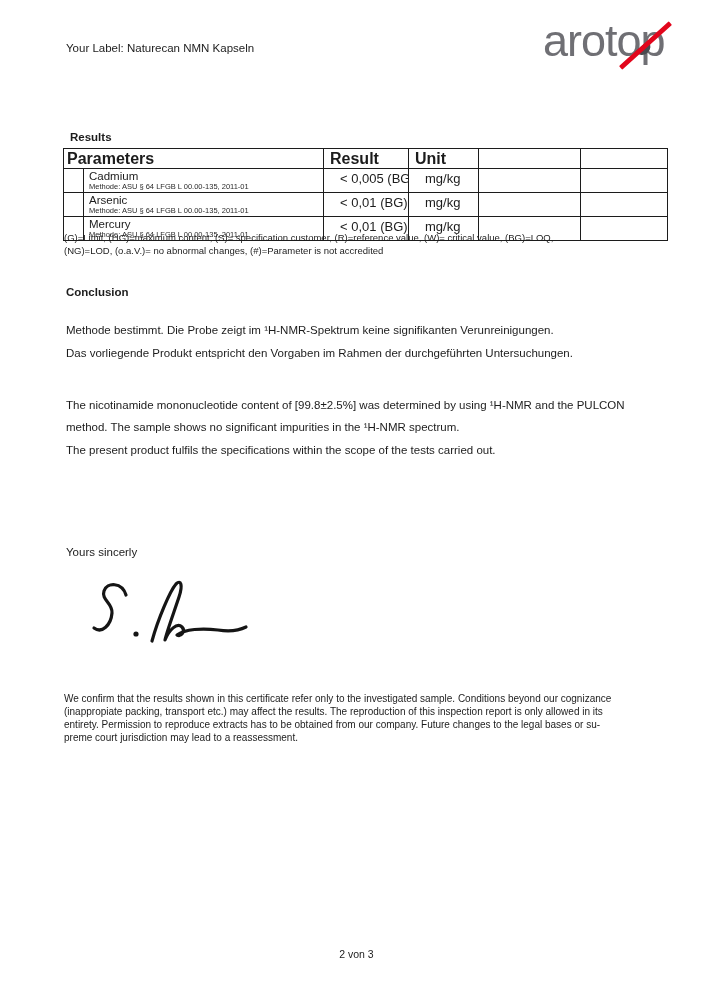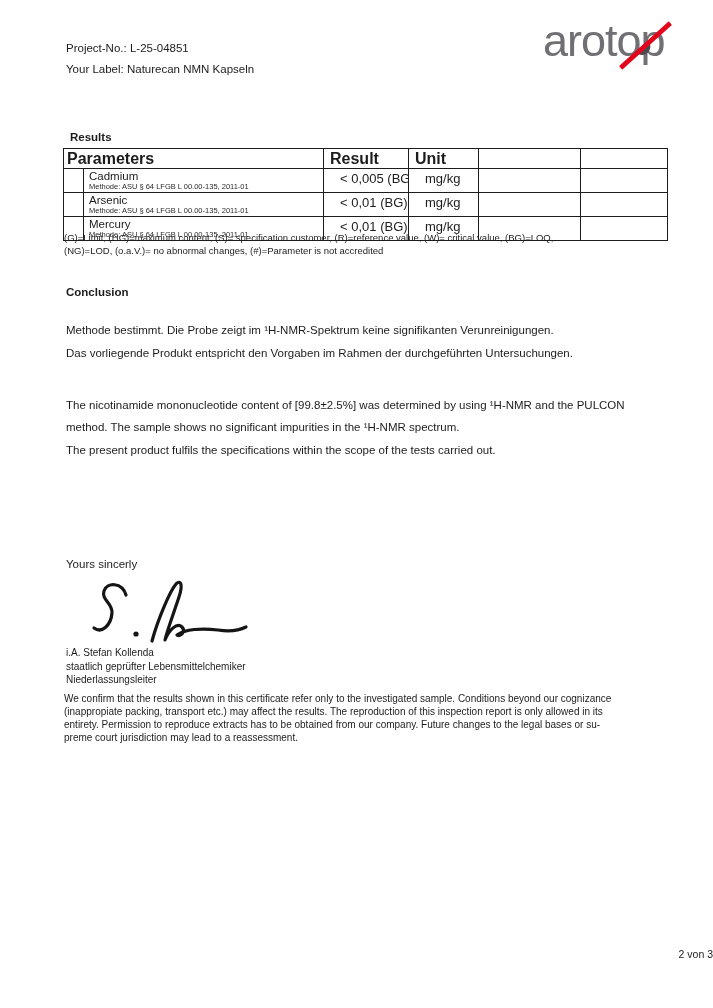--- a/index.html
+++ b/index.html
@@ -55,36 +55,35 @@
   .cell-method { font-size: 7.5px; color: #2a2a2a; padding: 0 0 1px 5px; white-space: nowrap; }
   .cell-val { font-size: 13px; padding: 2px 0 0 6px; white-space: nowrap; margin-left: 10px; }
 
   .legend { left: 64px; top: 231px; font-size: 9.5px; line-height: 13px; }
 
   
   .conclusion-heading { left: 66px; top: 286px; font-size: 11.5px; font-weight: bold; }
   .body-line { left: 66px; font-size: 11.5px; }
 
   
-  .yours { left: 66px; top: 558px; font-size: 11.5px; }
+  .yours { left: 66px; top: 546px; font-size: 11.5px; }
   .sig-svg { left: 82px; top: 573px; }
   .sig-block { left: 66px; top: 646px; font-size: 10px; line-height: 13.5px; }
 
   
   .footer { left: 64px; top: 692px; font-size: 10px; line-height: 13px; }
 
-  .page-number { left: 0; top: 948px; width: 713px; text-align: right; font-size: 10.5px; }
+  .page-number { left: 0; top: 948px; width: 713px; text-align: center; font-size: 10.5px; }
 </style>
 </head>
 <body>
 
 <div class="page">
 
   <div class="abs header-block">
-    <div>Project-No.: L-25-04851</div>
     <div>Your Label: Naturecan NMN Kapseln</div>
   </div>
 
   <div class="abs logo">
     <div class="logo-text"><span>arot</span><span>o</span><span>p</span></div>
     <div class="logo-halfdisk"></div>
     <div class="logo-slash"></div>
   </div>
 
   <div class="abs results-heading">Results</div>
@@ -169,25 +168,20 @@
   <div class="abs yours">Yours sincerly</div>
 
   <svg class="abs sig-svg" width="185" height="85" viewBox="0 0 185 85">
     <g fill="none" stroke="#151515" stroke-width="3.2" stroke-linecap="round" stroke-linejoin="round">
       <path d="M44,22 C40,9 25,9 22,18 C19,27 31,30 30,40 C29,52 20,61 12,55"></path>
       <path d="M70,68 C76,46 88,18 94,11 C99,6 101,12 97,24 C91,42 85,58 83,67 C87,57 95,49 100,54 C104,58 99,64 95,62 C103,56 120,55 136,57 C149,59 158,57 164,54"></path>
     </g>
     <circle cx="54" cy="61" r="2.6" fill="#151515"></circle>
   </svg>
 
-  <div class="abs sig-block">
-    <div>i.A. Stefan Kollenda</div>
-    <div>staatlich geprüfter Lebensmittelchemiker</div>
-    <div>Niederlassungsleiter</div>
-  </div>
 
   <div class="abs footer">
     <div class="nowrap">We confirm that the results shown in this certificate refer only to the investigated sample. Conditions beyond our cognizance</div>
     <div class="nowrap">(inappropiate packing, transport etc.) may affect the results. The reproduction of this inspection report is only allowed in  its</div>
     <div class="nowrap">entirety. Permission to reproduce extracts has to be obtained from our company. Future changes to the legal bases or su-</div>
     <div class="nowrap">preme court jurisdiction may lead to a reassessment.</div>
   </div>
 
   <div class="abs page-number">2 von 3</div>
 

